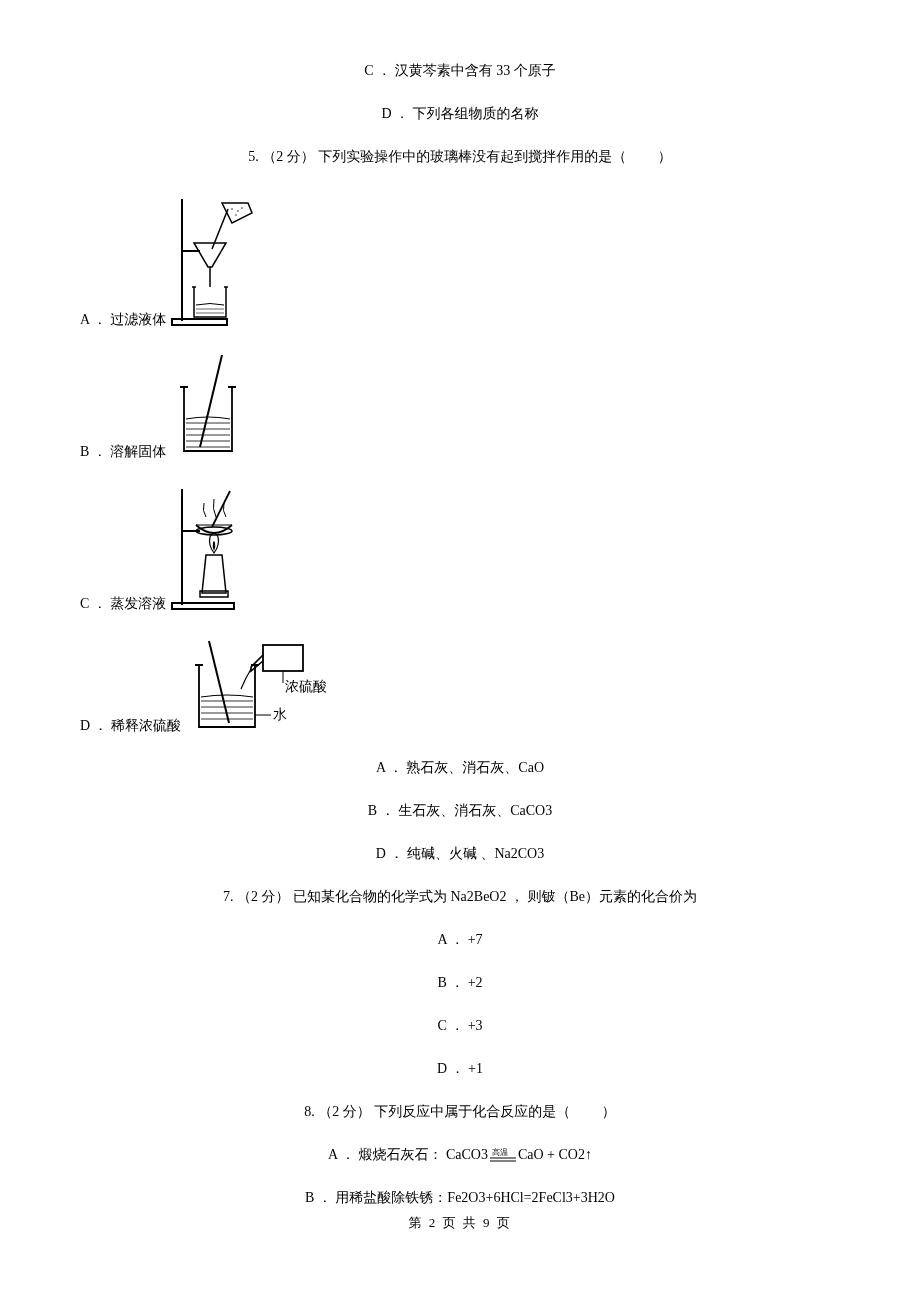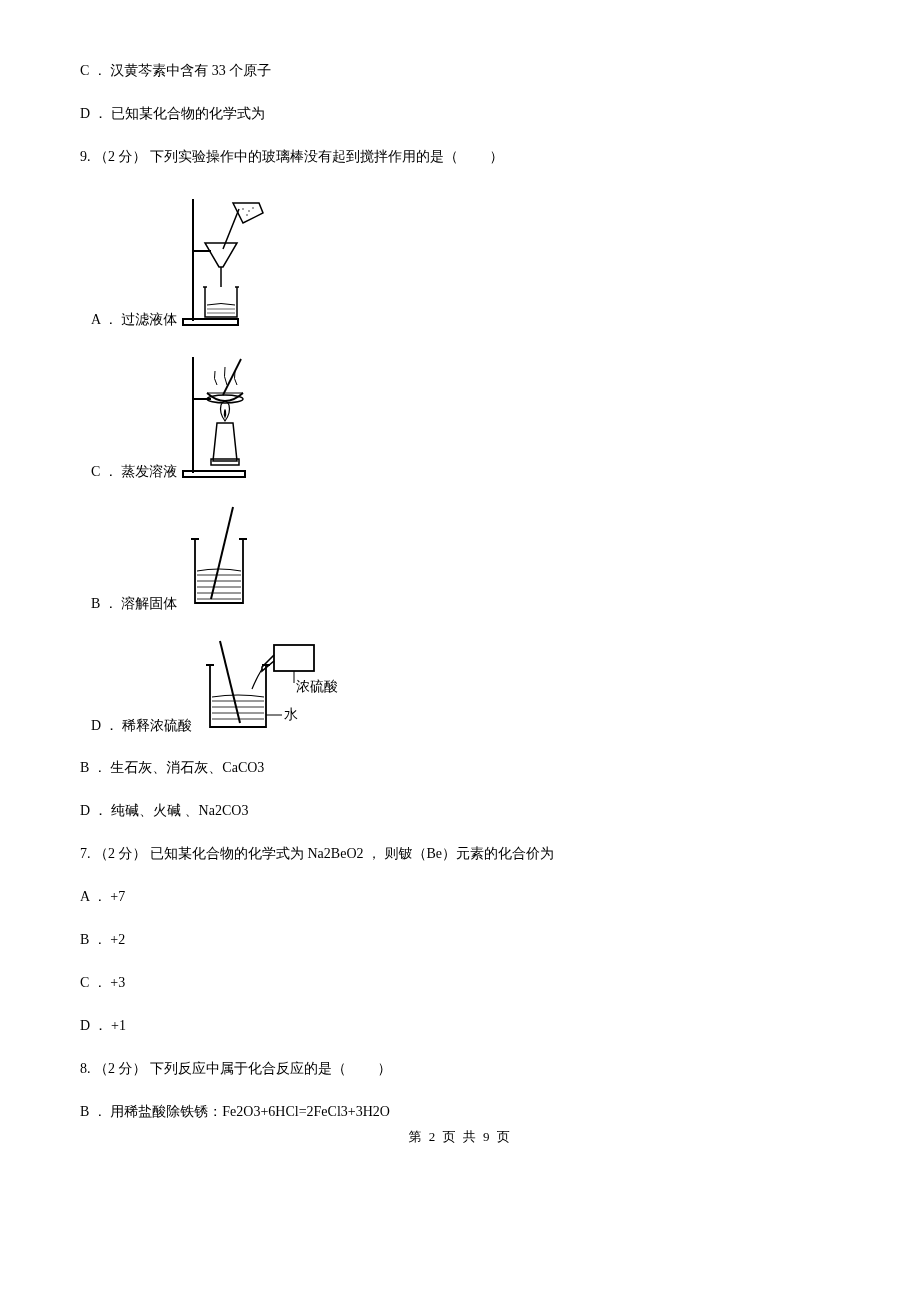--- a/index.html
+++ b/index.html
@@ -10,29 +10,29 @@
     font-size: 14px;
     color: #000;
     width: 920px;
   }
   .page {
     padding: 60px 80px 20px 80px;
   }
   .line {
     margin: 0 0 22px 0;
     line-height: 1.5;
+    text-align: center;
   }
   .opt-line {
     margin: 0 0 22px 0;
     display: flex;
     align-items: flex-end;
   }
   .opt-label {
     white-space: pre;
-    margin-left: 11px;
   }
   .footer {
     text-align: center;
     font-size: 13px;
     letter-spacing: 2px;
     margin-top: 4px;
   }
   
   .diagram {
     display: inline-block;
@@ -44,23 +44,23 @@
     display: inline-block;
     vertical-align: middle;
   }
 </style>
 </head>
 <body>
 
 <div class="page">
 
   <p class="line">C ． 汉黄芩素中含有 33 个原子</p>
-  <p class="line">D ． 已知某化合物的化学式为</p>
+  <p class="line">D ． 下列各组物质的名称</p>
 
-  <p class="line">9.  （2 分）  下列实验操作中的玻璃棒没有起到搅拌作用的是（　 　）</p>
+  <p class="line">5.  （2 分）  下列实验操作中的玻璃棒没有起到搅拌作用的是（　 　）</p>
 
   <div class="opt-line">
     <span class="opt-label">A ． 过滤液体</span>
     <span class="diagram">
       <svg width="85" height="140" viewBox="0 0 85 140">
 
         <line x1="12" y1="10" x2="12" y2="132" stroke="#000" stroke-width="2"></line>
         <rect x="2" y="130" width="55" height="6" fill="none" stroke="#000" stroke-width="2"></rect>
 
         <line x1="12" y1="62" x2="30" y2="62" stroke="#000" stroke-width="2"></line>
@@ -82,20 +82,40 @@
 
         <rect x="26" y="116" width="28" height="10" fill="#fff" stroke="none"></rect>
         <path d="M26 116 Q40 113 54 116" stroke="#000" fill="none"></path>
         <line x1="26" y1="120" x2="54" y2="120" stroke="#000" stroke-width="0.6"></line>
         <line x1="26" y1="124" x2="54" y2="124" stroke="#000" stroke-width="0.6"></line>
       </svg>
     </span>
   </div>
 
   <div class="opt-line">
+    <span class="opt-label">B ． 溶解固体</span>
+    <span class="diagram">
+      <svg width="80" height="110" viewBox="0 0 80 110">
+
+        <path d="M14 36 L14 100 L62 100 L62 36" fill="none" stroke="#000" stroke-width="1.8"></path>
+        <path d="M10 36 L18 36 M58 36 L66 36" stroke="#000" stroke-width="1.8"></path>
+
+        <line x1="16" y1="72" x2="60" y2="72" stroke="#000" stroke-width="0.8"></line>
+        <line x1="16" y1="78" x2="60" y2="78" stroke="#000" stroke-width="0.8"></line>
+        <line x1="16" y1="84" x2="60" y2="84" stroke="#000" stroke-width="0.8"></line>
+        <line x1="16" y1="90" x2="60" y2="90" stroke="#000" stroke-width="0.8"></line>
+        <line x1="16" y1="96" x2="60" y2="96" stroke="#000" stroke-width="0.8"></line>
+        <path d="M16 68 Q38 64 60 68" stroke="#000" fill="none"></path>
+
+        <line x1="52" y1="4" x2="30" y2="96" stroke="#000" stroke-width="2"></line>
+      </svg>
+    </span>
+  </div>
+
+  <div class="opt-line">
     <span class="opt-label">C ． 蒸发溶液</span>
     <span class="diagram">
       <svg width="85" height="130" viewBox="0 0 85 130">
 
         <line x1="12" y1="6" x2="12" y2="122" stroke="#000" stroke-width="2"></line>
         <rect x="2" y="120" width="62" height="6" fill="none" stroke="#000" stroke-width="2"></rect>
 
         <line x1="12" y1="48" x2="30" y2="48" stroke="#000" stroke-width="2"></line>
         <ellipse cx="44" cy="48" rx="18" ry="4" fill="none" stroke="#000" stroke-width="1.5"></ellipse>
 
@@ -104,40 +124,20 @@
 
         <path d="M34 20 Q32 28 36 34 M44 16 Q42 26 46 34 M54 20 Q52 28 56 34" stroke="#000" fill="none" stroke-width="1"></path>
 
         <line x1="60" y1="8" x2="42" y2="44" stroke="#000" stroke-width="1.8"></line>
 
         <path d="M36 72 L52 72 L56 110 L32 110 Z" fill="none" stroke="#000" stroke-width="1.5"></path>
         <rect x="30" y="108" width="28" height="6" fill="none" stroke="#000" stroke-width="1.5"></rect>
 
         <path d="M40 54 Q44 46 48 54 Q50 62 44 70 Q38 62 40 54 Z" fill="none" stroke="#000" stroke-width="1.2"></path>
         <path d="M43 60 Q44 56 45 60 Q46 64 44 68 Q42 64 43 60 Z" fill="#000"></path>
-      </svg>
-    </span>
-  </div>
-
-  <div class="opt-line">
-    <span class="opt-label">B ． 溶解固体</span>
-    <span class="diagram">
-      <svg width="80" height="110" viewBox="0 0 80 110">
-
-        <path d="M14 36 L14 100 L62 100 L62 36" fill="none" stroke="#000" stroke-width="1.8"></path>
-        <path d="M10 36 L18 36 M58 36 L66 36" stroke="#000" stroke-width="1.8"></path>
-
-        <line x1="16" y1="72" x2="60" y2="72" stroke="#000" stroke-width="0.8"></line>
-        <line x1="16" y1="78" x2="60" y2="78" stroke="#000" stroke-width="0.8"></line>
-        <line x1="16" y1="84" x2="60" y2="84" stroke="#000" stroke-width="0.8"></line>
-        <line x1="16" y1="90" x2="60" y2="90" stroke="#000" stroke-width="0.8"></line>
-        <line x1="16" y1="96" x2="60" y2="96" stroke="#000" stroke-width="0.8"></line>
-        <path d="M16 68 Q38 64 60 68" stroke="#000" fill="none"></path>
-
-        <line x1="52" y1="4" x2="30" y2="96" stroke="#000" stroke-width="2"></line>
       </svg>
     </span>
   </div>
 
   <div class="opt-line">
     <span class="opt-label">D ． 稀释浓硫酸</span>
     <span class="diagram">
       <svg width="160" height="100" viewBox="0 0 160 100">
 
         <path d="M14 30 L14 92 L70 92 L70 30" fill="none" stroke="#000" stroke-width="1.8"></path>
@@ -158,29 +158,37 @@
 
         <line x1="98" y1="36" x2="98" y2="48" stroke="#000" stroke-width="1"></line>
         <line x1="70" y1="80" x2="86" y2="80" stroke="#000" stroke-width="1"></line>
 
         <text x="100" y="56" font-size="14" font-family="SimSun">浓硫酸</text>
         <text x="88" y="84" font-size="14" font-family="SimSun">水</text>
       </svg>
     </span>
   </div>
 
+  <p class="line">A ． 熟石灰、消石灰、CaO</p>
   <p class="line">B ． 生石灰、消石灰、CaCO3</p>
   <p class="line">D ． 纯碱、火碱 、Na2CO3</p>
 
   <p class="line">7.  （2 分）  已知某化合物的化学式为 Na2BeO2 ，  则铍（Be）元素的化合价为</p>
   <p class="line">A ． +7</p>
   <p class="line">B ． +2</p>
   <p class="line">C ． +3</p>
   <p class="line">D ． +1</p>
 
   <p class="line">8.  （2 分）  下列反应中属于化合反应的是（　 　）</p>
 
+  <p class="line">
+    <span>A ． 煅烧石灰石：  CaCO3</span><span class="inline-svg"><svg width="30" height="18" viewBox="0 0 30 18">
+          <text x="4" y="8" font-size="8" font-family="SimSun">高温</text>
+          <line x1="2" y1="11" x2="28" y2="11" stroke="#000" stroke-width="1"></line>
+          <line x1="2" y1="14" x2="28" y2="14" stroke="#000" stroke-width="1"></line>
+        </svg></span><span>CaO + CO2↑</span>
+  </p>
 
   <p class="line" style="margin-bottom:6px">B ． 用稀盐酸除铁锈：Fe2O3+6HCl=2FeCl3+3H2O</p>
 
   <div class="footer">第 2 页 共 9 页</div>
 
 </div>
 
 </body></html>

